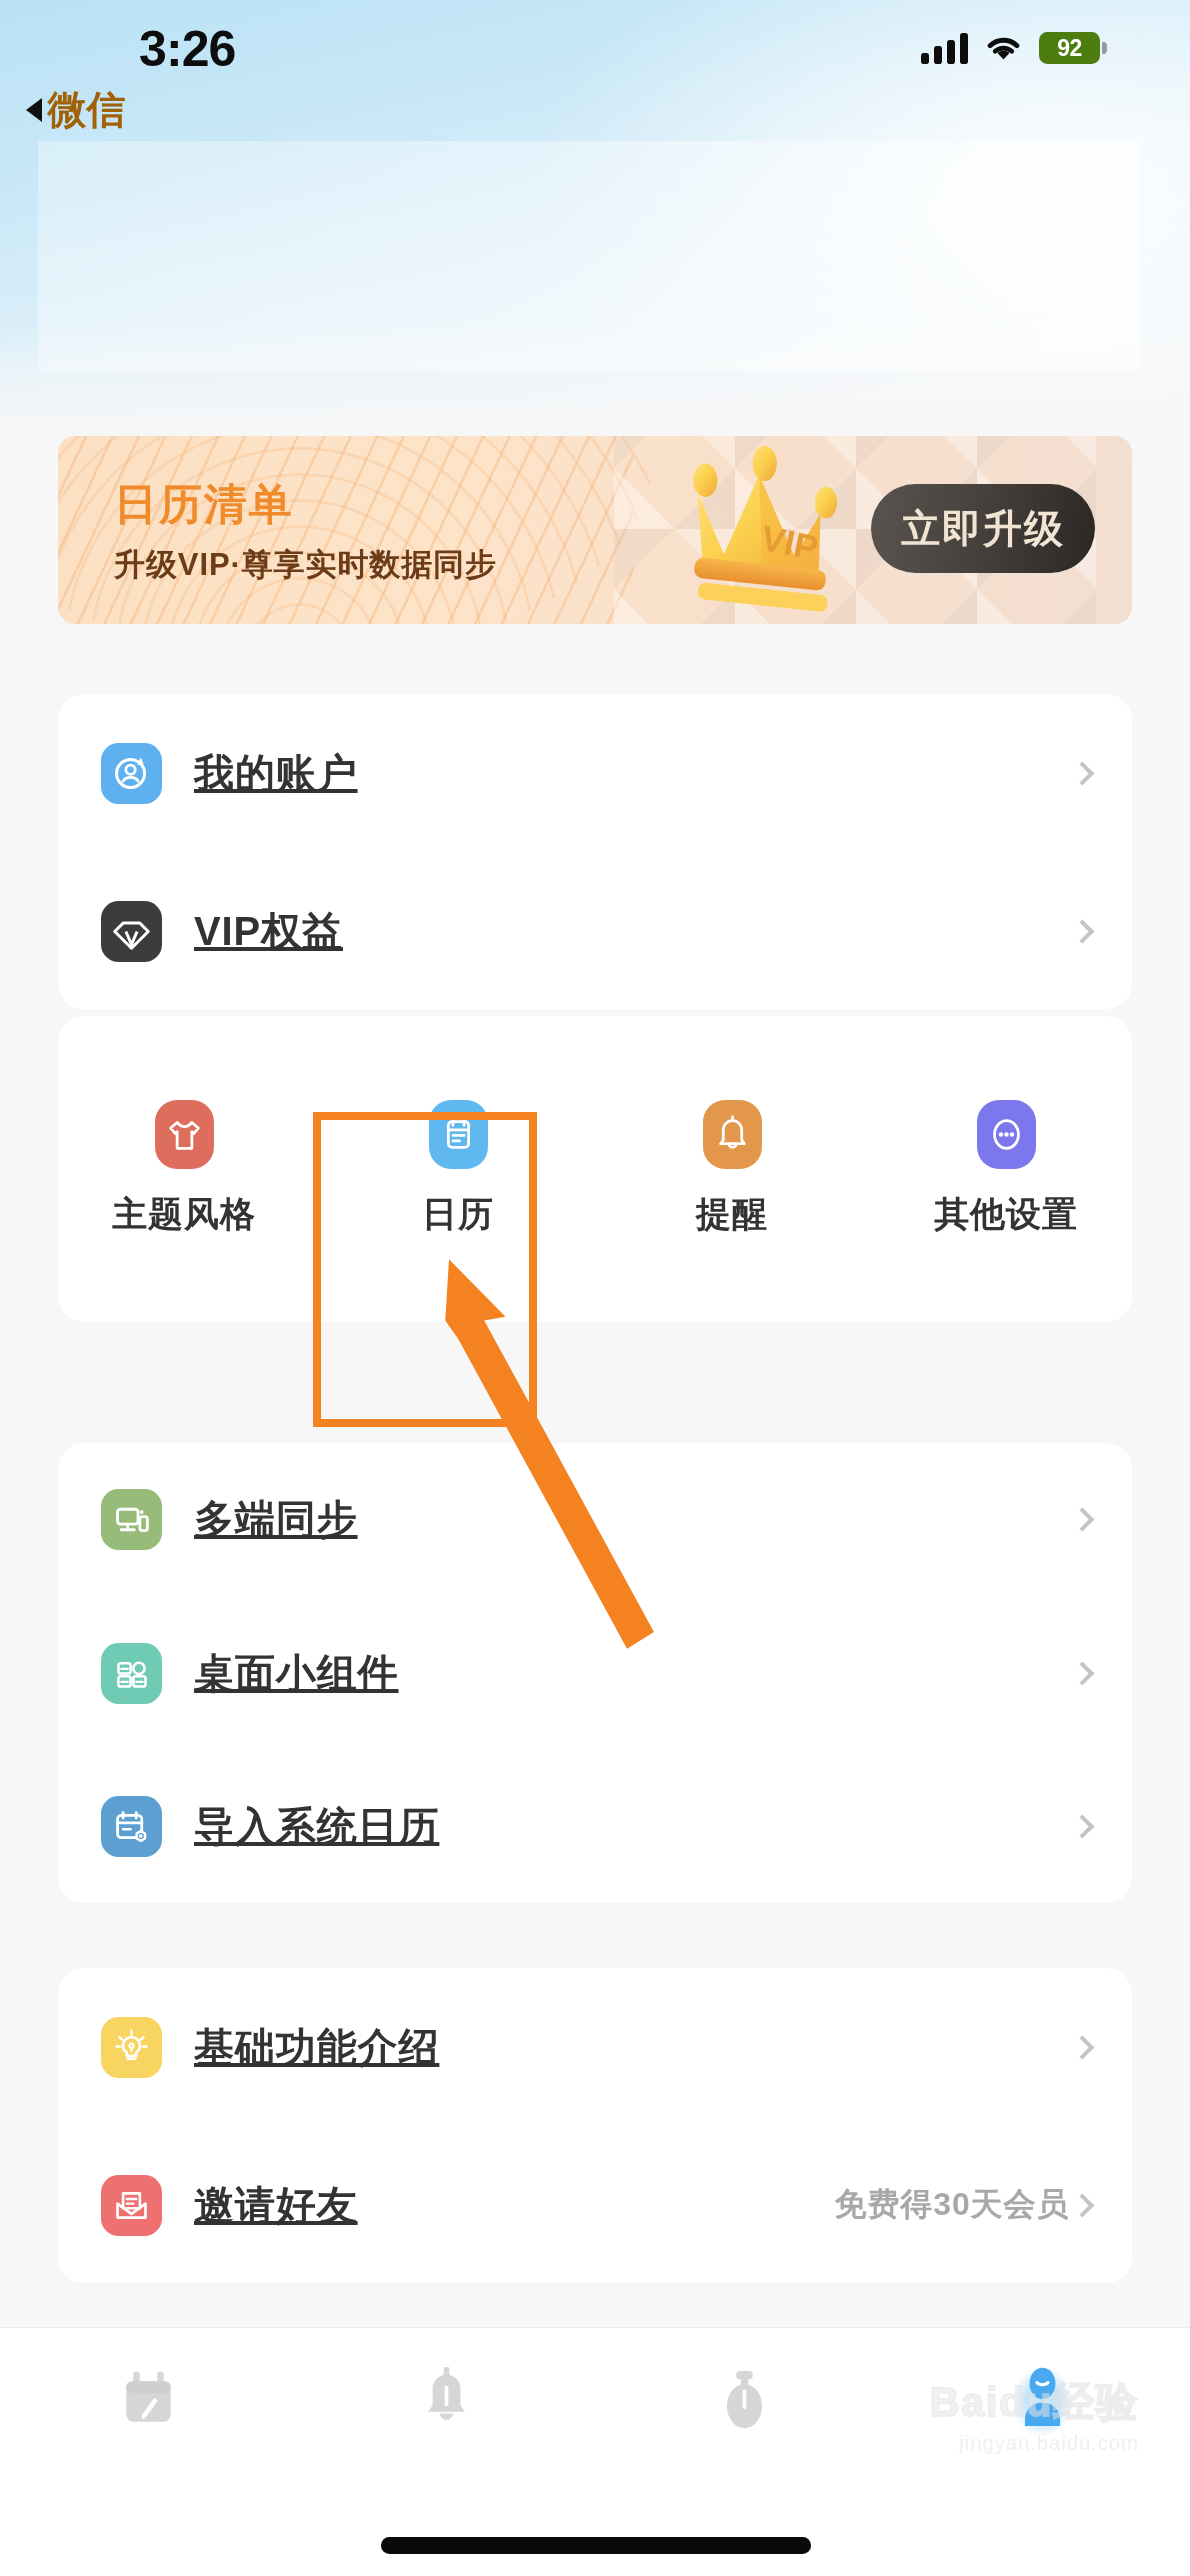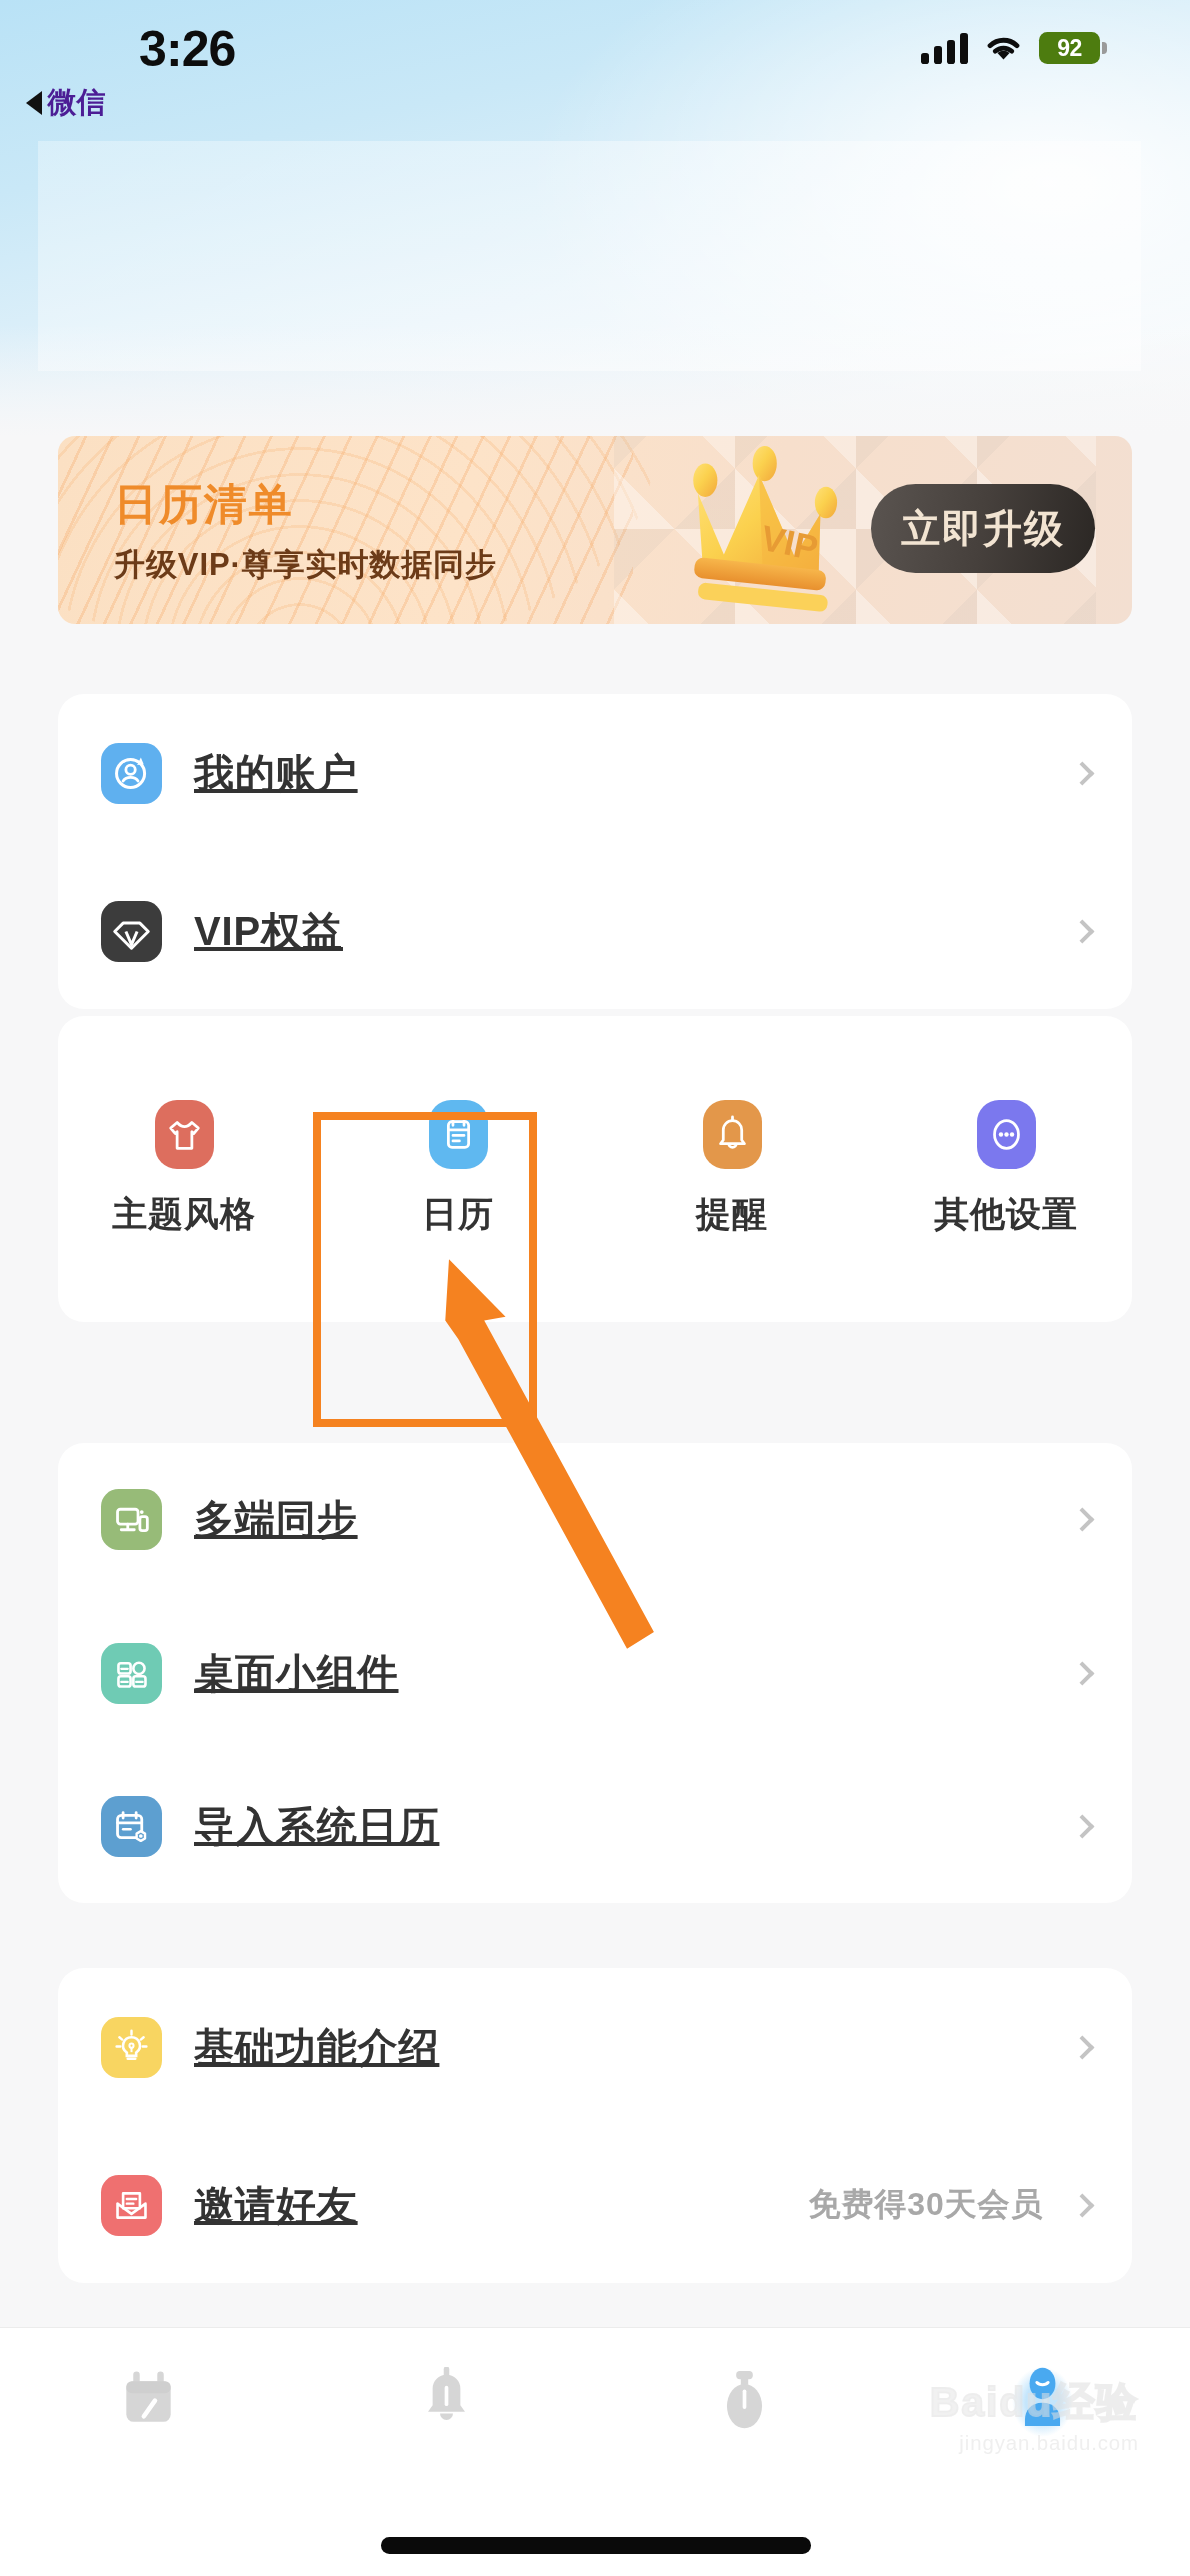--- a/index.html
+++ b/index.html
@@ -57,21 +57,21 @@
   .battery::after{
     content:""; position:absolute; right:-7.4px; top:10.2px;
     width:5.6px; height:12px; border-radius:0 3.7px 3.7px 0; background:#9a9a9a;
   }
   .battery span { color:#fff; font-size:23px; font-weight:700; letter-spacing:-0.5px; }
 
   
   .back-link {
     position:absolute; left: 26px; top: 83px; z-index: 30;
     display:flex; align-items:center; gap:5.6px;
-    color:#4c1d95; font-size: 29px; font-weight:600;
+    color:#a16207; font-size: 39px; font-weight:600;
   }
   .back-caret {
     width:0;height:0;
     border-top: 12px solid transparent;
     border-bottom: 12px solid transparent;
     border-right: 16px solid #111;
   }
 
   
   .blank-panel{
@@ -145,21 +145,21 @@
     width:61px; height:61px; border-radius:17.6px;
     flex: 0 0 61px;
     display:flex; align-items:center; justify-content:center;
     margin-right: 32px;
   }
   .row-label{
     font-size: 40px; font-weight: 700; color:#333333; letter-spacing:0.9px;text-decoration:underline;
   }
   .row-spacer{ flex:1; }
   .row-extra{
-    font-size: 32px; color:#a8a8a8; font-weight:600; margin-right: 31px; letter-spacing:0.9px;
+    font-size: 32px; color:#a8a8a8; font-weight:600; margin-right: 5px; letter-spacing:0.9px;
   }
   .chev{
     width: 16.7px; height: 16.7px;
     border-right: 4.6px solid #c4c4c4; border-top: 4.6px solid #c4c4c4;
     transform: rotate(45deg); flex:0 0 auto;
   }
 
   
   .grid{
     position:absolute; left:0; top:0; width:100%; height:100%;

